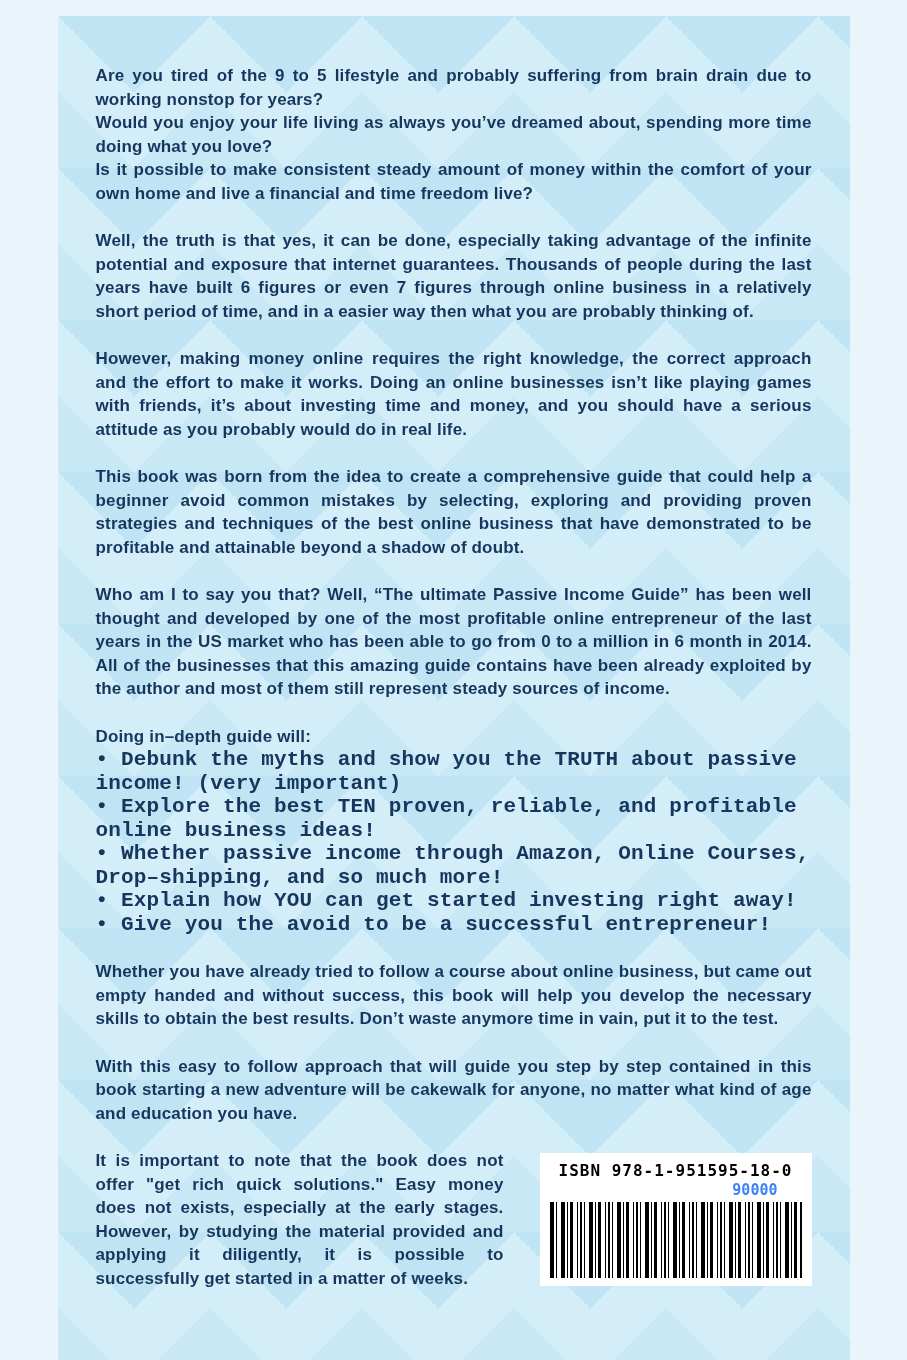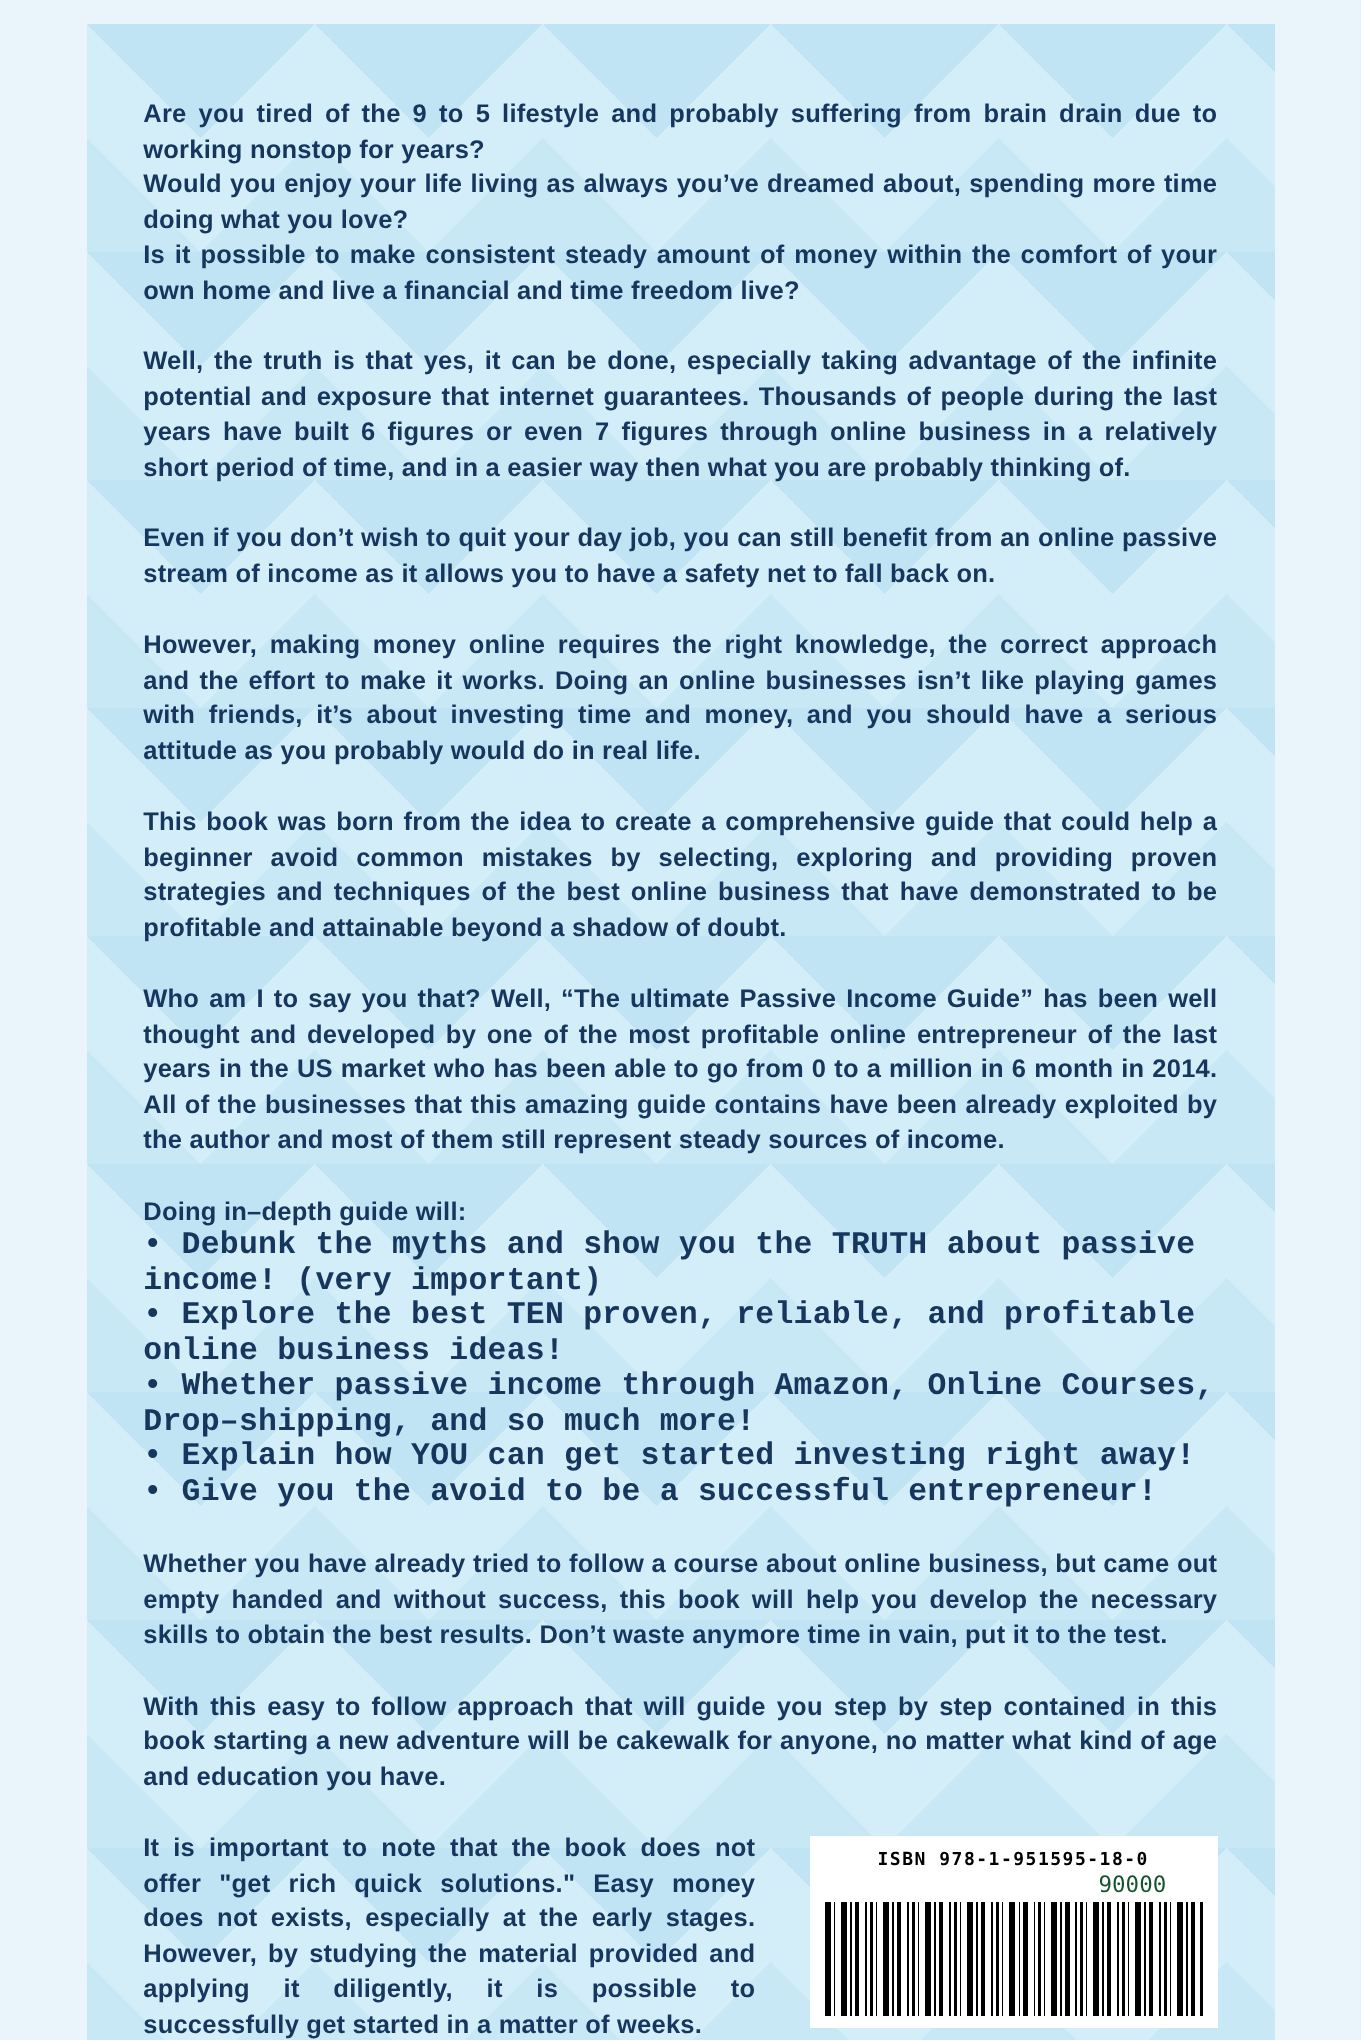--- a/index.html
+++ b/index.html
@@ -65,32 +65,32 @@
 
   .barcode-box {
     width: 272px;
     flex: 0 0 272px;
     background: #ffffff;
     padding: 8px 10px 8px 10px;
     margin-top: 4px;
   }
   .isbn-line {
     font-family: "DejaVu Sans Mono", "Liberation Mono", monospace;
-    font-size: 12px;
+    font-size: 16px;
     font-weight: bold;
     color: #000;
     text-align: center;
     letter-spacing: 1px;
     white-space: nowrap;
   }
   .price-line {
     font-family: "DejaVu Sans Mono", "Liberation Mono", monospace;
     font-size: 15px;
-    font-weight: normal;
-    color: #14532d;
+    font-weight: bold;
+    color: #3b82f6;
     text-align: right;
     padding-right: 24px;
     margin-top: 1px;
   }
   .bars {
     height: 76px;
     margin-top: 3px;
     background: repeating-linear-gradient(90deg,
       #000 0 2px,  #fff 2px 4px,
       #000 4px 5px,  #fff 5px 9px,
@@ -107,21 +107,20 @@
 
 <div class="page">
   <div class="text-col">
 
     <p class="para">Are you tired of the 9 to 5 lifestyle and probably suffering from brain drain due to working nonstop for years?
 Would you enjoy your life living as always you’ve dreamed about, spending more time doing what you love?
 Is it possible to make consistent steady amount of money within the comfort of your own home and live a financial and time freedom live?</p>
 
     <p class="para">Well, the truth is that yes, it can be done, especially taking advantage of the infinite potential and exposure that internet guarantees. Thousands of people during the last years have built 6 figures or even 7 figures through online business in a relatively short period of time, and in a easier way then what you are probably thinking of.</p>
 
-    <p class="para">Even if you don’t wish to quit your day job, you can still benefit from an online passive stream of income as it allows you to have a safety net to fall back on.</p>
 
     <p class="para">However, making money online requires the right knowledge, the correct approach and the effort to make it works. Doing an online businesses isn’t like playing games with friends, it’s about investing time and money, and you should have a serious attitude as you probably would do in real life.</p>
 
 
     <p class="para">This book was born from the idea to create a comprehensive guide that could help a beginner avoid common mistakes by selecting, exploring and providing proven strategies and techniques of the best online business that have demonstrated to be profitable and attainable beyond a shadow of doubt.</p>
 
     <p class="para">Who am I to say you that? Well, “The ultimate Passive Income Guide” has been well thought and developed by one of the most profitable online entrepreneur of the last years in the US market who has been able to go from 0 to a million in 6 month in 2014. All of the businesses that this amazing guide contains have been already exploited by the author and most of them still represent steady sources of income.</p>
 
 
     <p class="para guide-heading">Doing in–depth guide will:</p>

